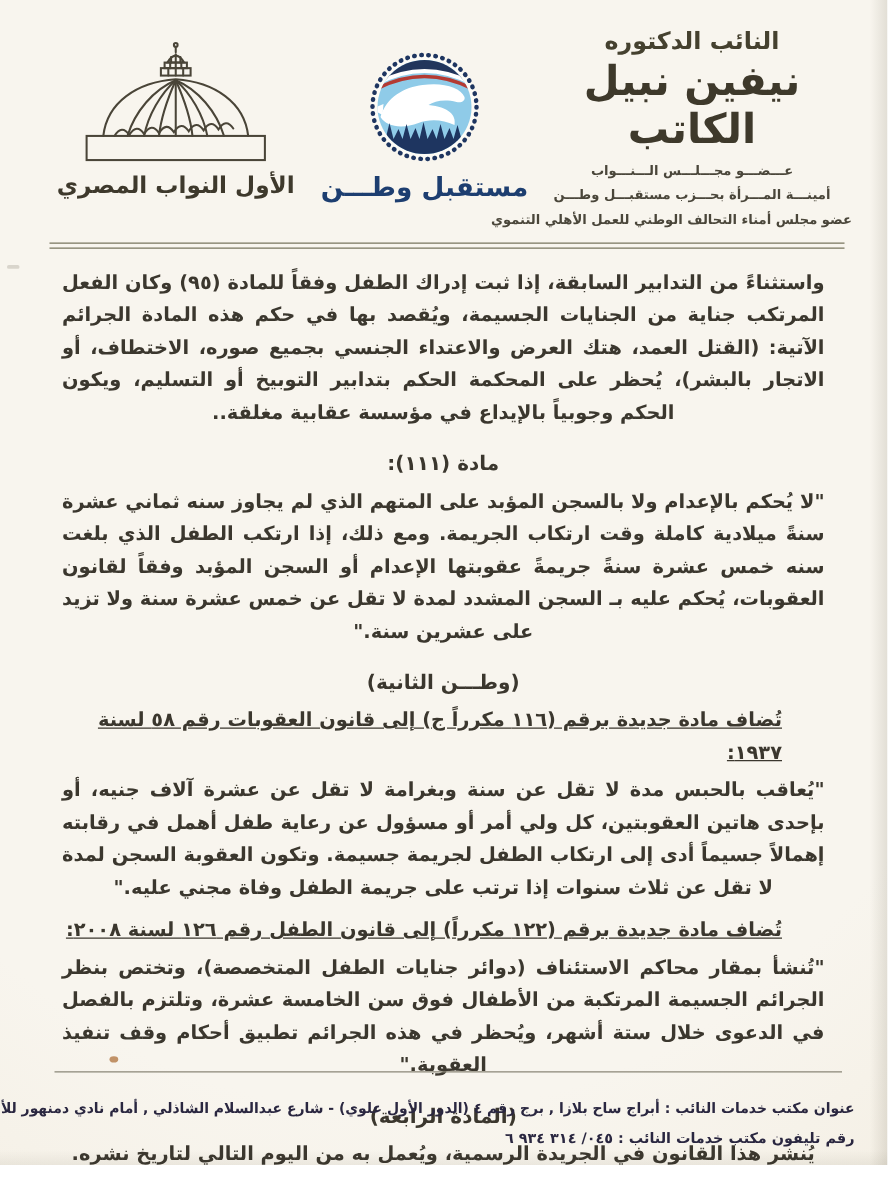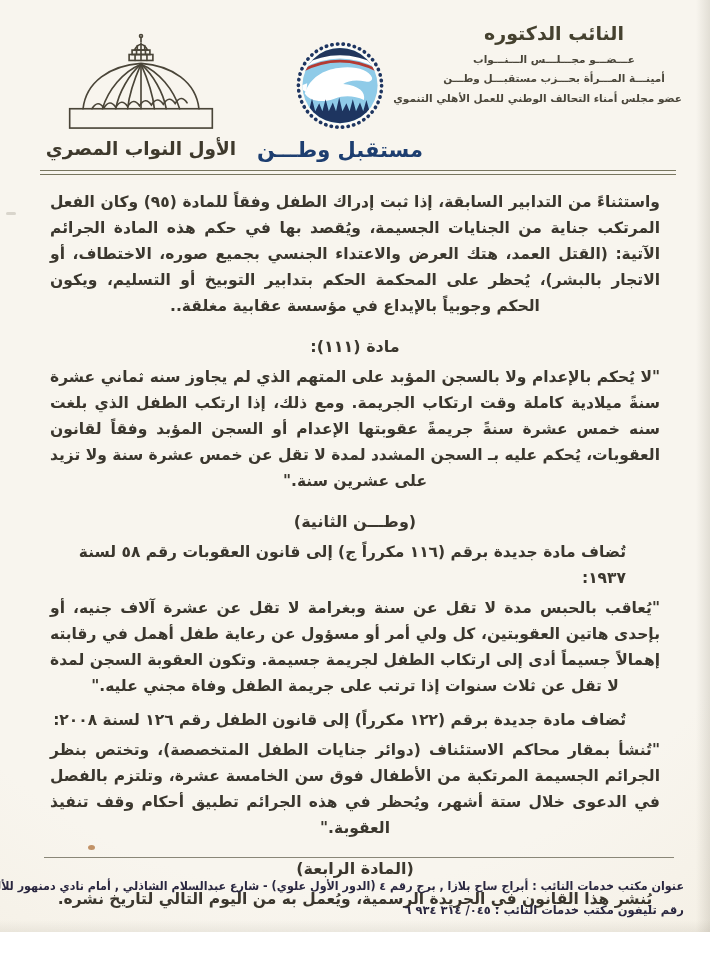--- a/index.html
+++ b/index.html
@@ -25,21 +25,21 @@
   .mp-sub div{white-space:nowrap;}
   .party-block{width:170px;text-align:center;padding-top:14px;}
   .party-caption{font-size:21px;color:#1d3e70;margin-top:4px;letter-spacing:0;}
   .parl-block{width:226px;text-align:center;padding-top:10px;}
   .parl-caption{font-size:18.5px;color:#3e392c;margin-top:4px;}
   .rule-double{height:3px;border-top:1.6px solid #78765f;border-bottom:1.6px solid #78765f;margin:8px 34px 0 40px;}
   
   .doc-main{padding:14px 50px 0;}
   .para{font-size:15.5px;line-height:26px;text-align:justify;text-align-last:center;margin:0 0 8px;}
   .art-head{font-size:16px;text-align:center;margin:18px 0 8px;}
-  .lead{font-size:15.5px;line-height:26px;text-align:right;padding-right:34px;margin:0 0 4px;}
+  .lead{font-size:15.5px;line-height:26px;text-align:right;padding-right:34px;margin:0 0 4px;text-decoration:underline;}
   .single-line{font-size:15.5px;line-height:26px;text-align:center;margin:2px 0 0;}
   
   .foot-rule{position:absolute;left:44px;right:36px;bottom:74px;border-top:1.4px solid #8a8778;}
   .footer{position:absolute;left:20px;right:26px;bottom:10px;color:#2a2740;font-size:11.5px;line-height:2.1;text-align:right;}
   .f-line{white-space:nowrap;transform:scaleX(0.97);transform-origin:right center;}
   .f-phone-line{white-space:nowrap;}
   .phone-num{direction:ltr;unicode-bidi:isolate;display:inline-block;letter-spacing:1px;}
   
   .speck{position:absolute;border-radius:50%;}
   #speck1{left:88px;bottom:82px;width:7px;height:5px;background:#b7804f;opacity:.85;}
@@ -48,20 +48,21 @@
 </style>
 </head>
 <body>
 
 <div class="page">
 
   <div class="hdr">
 
     <div class="mp-block">
       <div class="mp-title">النائب الدكتوره</div>
+      <div class="mp-name">نيفين نبيل الكاتب</div>
       <div class="mp-sub">
         <div>عـــضـــو مجـــلـــس الـــنـــواب</div>
         <div>أمينـــة المـــرأة بحـــزب مستقبـــل وطـــن</div>
         <div>عضو مجلس أمناء التحالف الوطني للعمل الأهلي التنموي</div>
       </div>
     </div>
 
     <div class="party-block">
       <span>
         <svg width="96" height="100" viewBox="0 0 120 120" aria-hidden="true">

